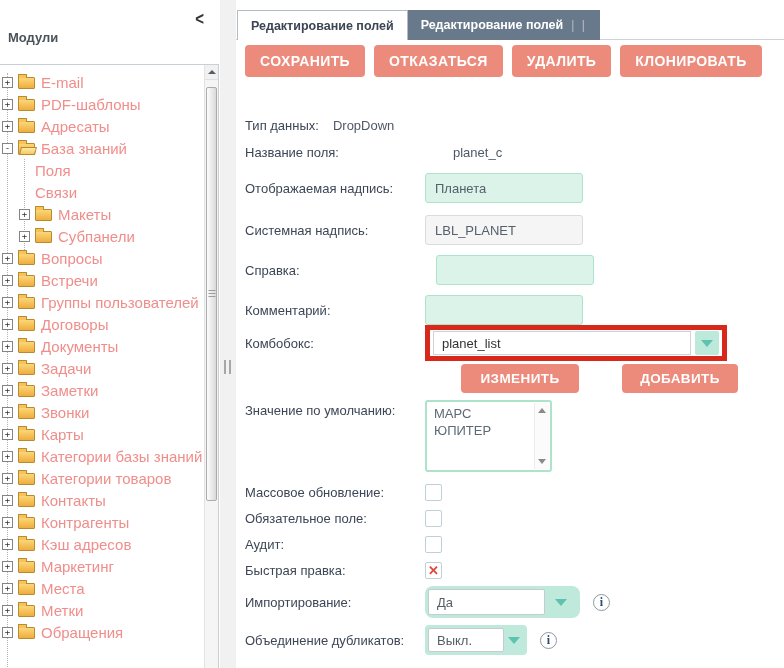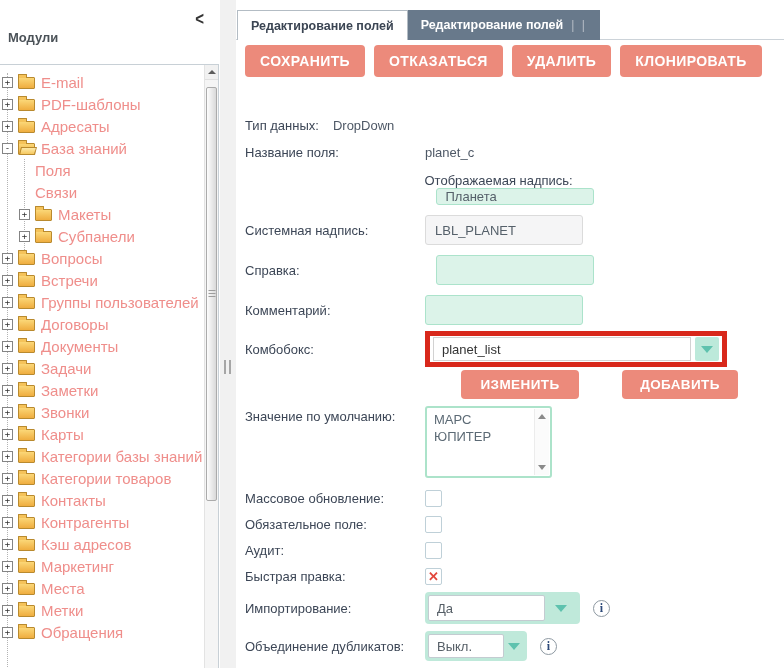--- a/index.html
+++ b/index.html
@@ -66,26 +66,26 @@
     font-family:"Liberation Sans", sans-serif; font-size:14px; font-weight:bold;
     letter-spacing:0.4px; padding:0 15px; cursor:pointer; }
   .btn.small { height:29px; font-size:13.5px; }
 
   .form { margin:37px 0 0 9px; }
   .row { display:flex; align-items:center; }
   .lbl { width:180px; flex-shrink:0; font-size:13px; font-weight:normal; color:#3c4656; }
   .static-val { font-size:13px; color:#4e5866; }
   .row-type { height:22px; }
   .row-type .lbl { width:auto; margin-right:14px; }
-  .row-name { height:24px; margin-top:4px; }
-  .row-display { margin-top:9px; height:30px;flex-direction:column; }
+  .row-name { height:24px; margin-top:4px;gap:28px; }
+  .row-display { margin-top:9px; height:30px; }
   .row-system { margin-top:12px; height:30px; }
   .row-help { margin-top:10px; height:30px;gap:11px; }
   .row-comment { margin-top:10px; height:30px; }
-  .row-combo { margin-top:6px; height:36px; }
+  .row-combo { margin-top:0; height:36px; }
   .row-combo-btns { margin-top:3px; height:29px;gap:36px; }
   .row-listbox { margin-top:7px; height:74px; align-items:flex-start; }
   .row-listbox .lbl { margin-top:3px; }
   .row-check { margin-top:8px; height:18px; }
   .row-check.first { margin-top:9px; }
   .row-import { margin-top:7px; height:32px; }
   .row-dup { margin-top:7px; height:30px; }
 
   .inp { width:158px; height:30px; border-radius:3px; font-size:13px; color:#55606a;
     padding:0 9px; font-family:"Liberation Sans", sans-serif; }
@@ -110,21 +110,21 @@
     border-left:4px solid transparent; border-right:4px solid transparent; }
   .lb-up { top:5px; border-bottom:5px solid #8a8a8a; }
   .lb-down { bottom:5px; border-top:5px solid #8a8a8a; }
 
   .checkbox { width:17px; height:17px; border:1px solid #bfd0d8; border-radius:2px; background:#fff;
     cursor:pointer; }
   .checkbox.crossed { display:flex; align-items:center; justify-content:center; }
   .checkbox.crossed::before { content:"\2715"; color:#e2473c; font-size:13px; font-weight:bold; }
 
   .dropdown { display:flex; align-items:center; background:#bfe9da; border-radius:4px; padding:3px; }
-  .dd-import { width:155px; height:32px; }
+  .dd-import { width:155px; height:32px;border-radius:8px; }
   .dd-dup { width:102px; height:30px; }
   .dd-field { background:#fff; border:1px solid #c4cbd1; border-radius:2px; height:100%;
     display:flex; align-items:center; padding-left:8px; font-size:13px; color:#555e66; }
   .dd-import .dd-field { width:117px; }
   .dd-dup .dd-field { width:76px; }
   .dd-arrow { flex:1; display:flex; align-items:center; justify-content:center; cursor:pointer; }
   .dd-arrow .tri-down { border-left-width:6px; border-right-width:6px; border-top-width:7px; }
 
   .info-icon { width:17px; height:17px; border:1px solid #8d98a1; border-radius:50%; background:#fff;
     margin-left:13px; display:flex; align-items:center; justify-content:center; flex-shrink:0; }

